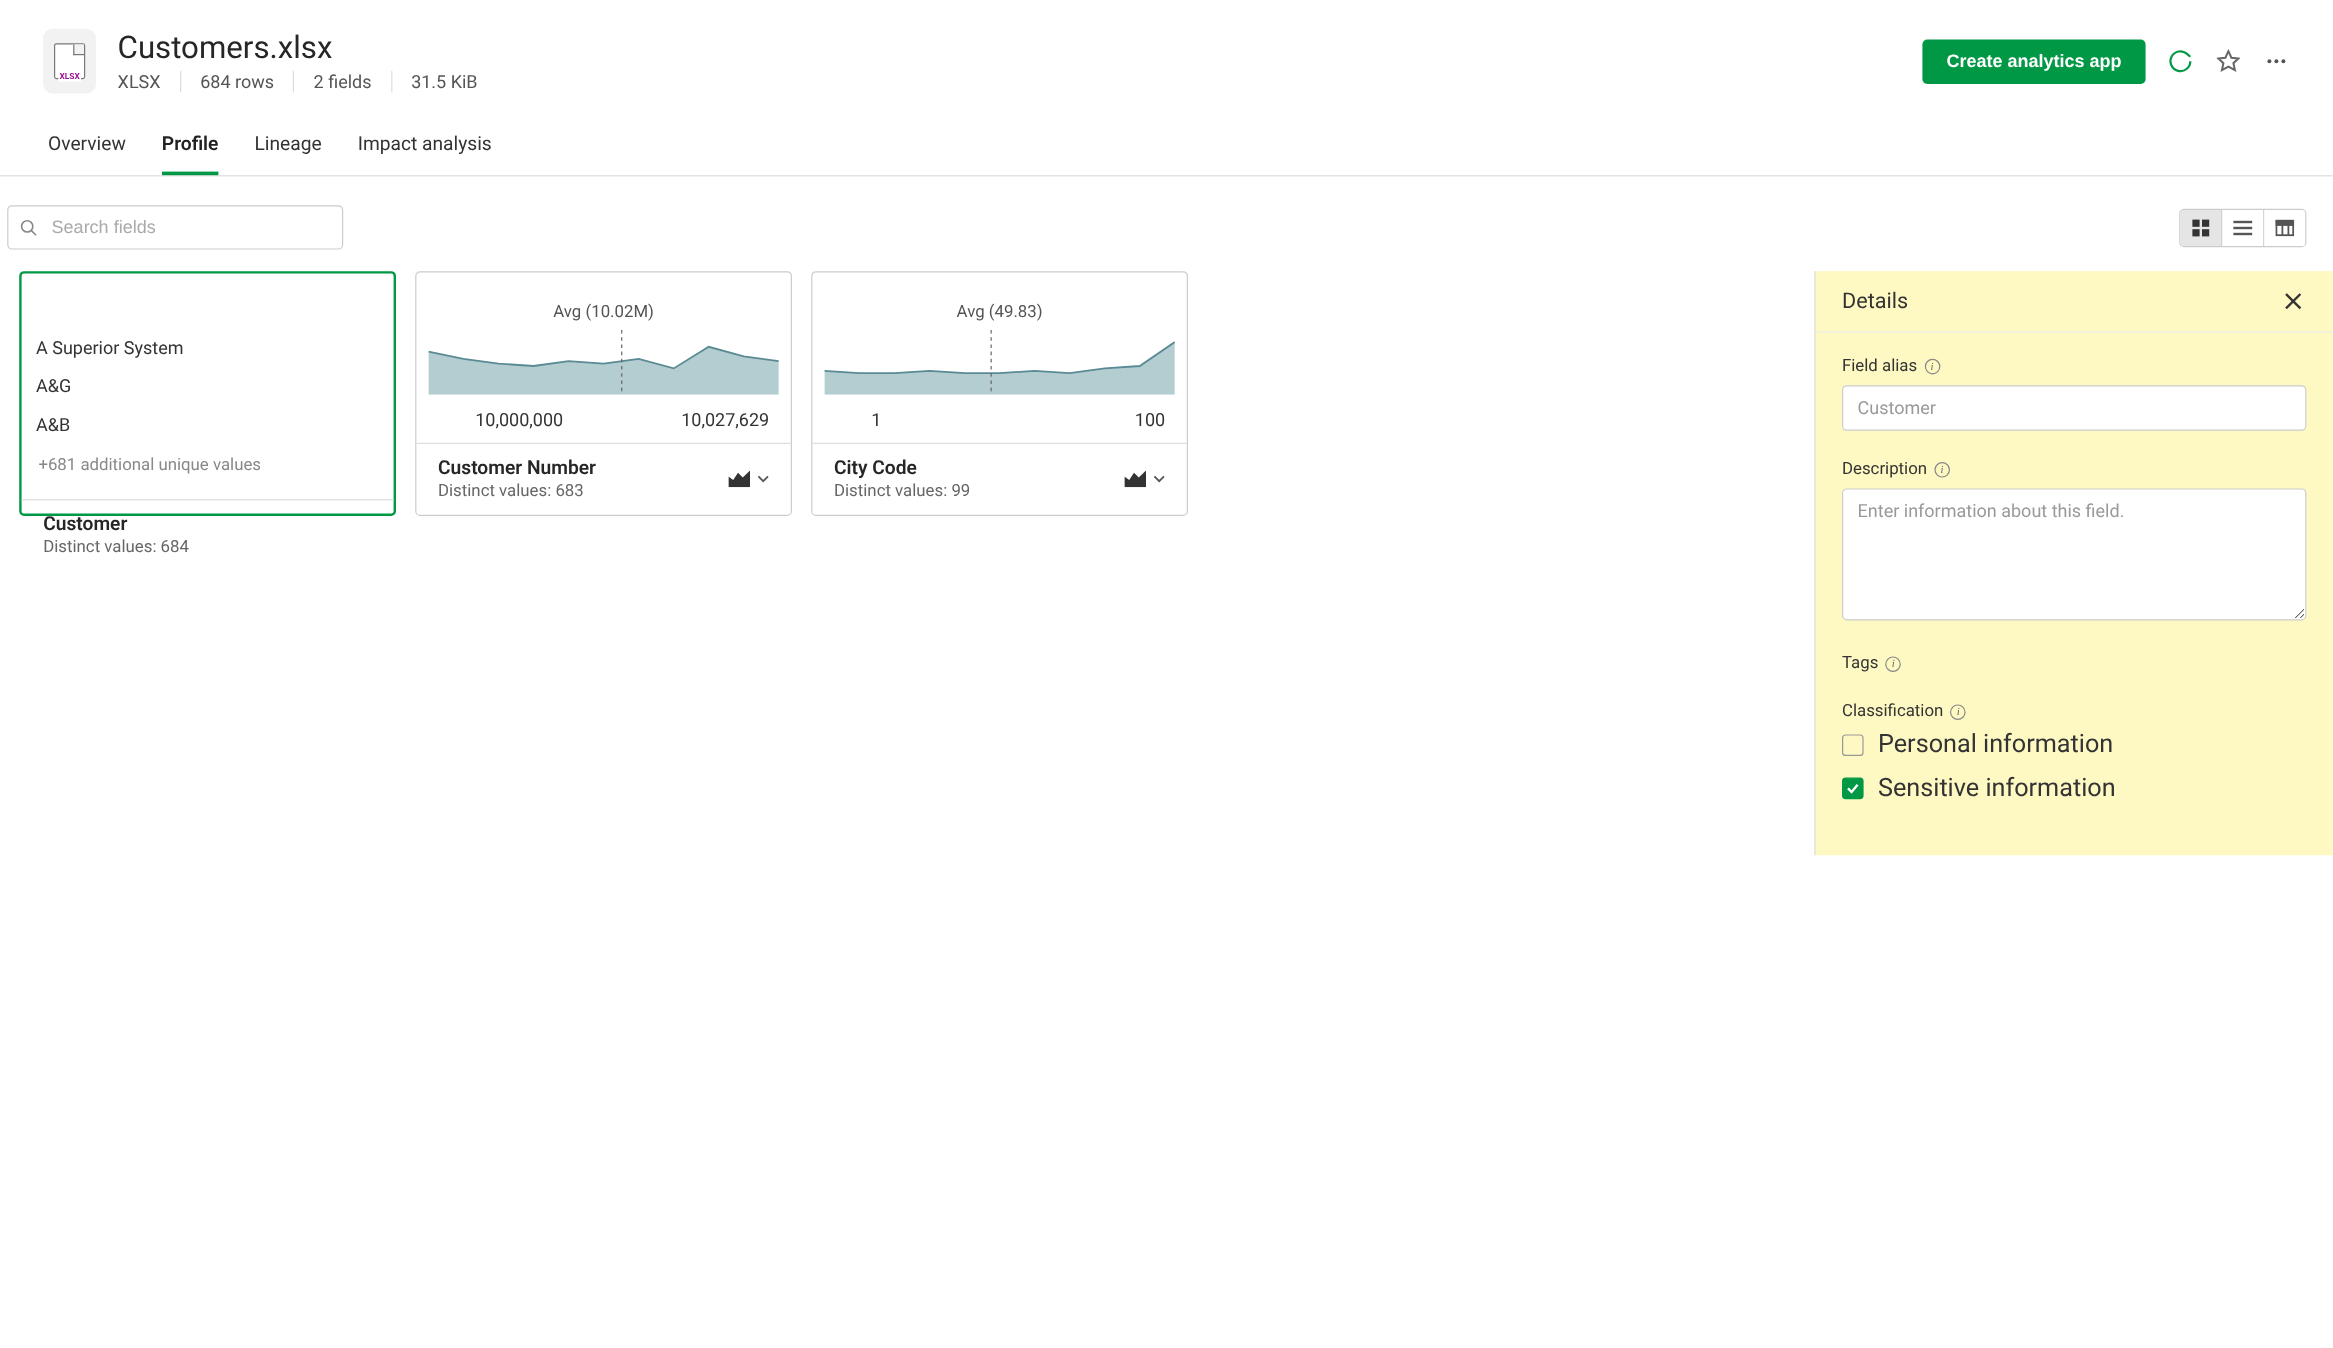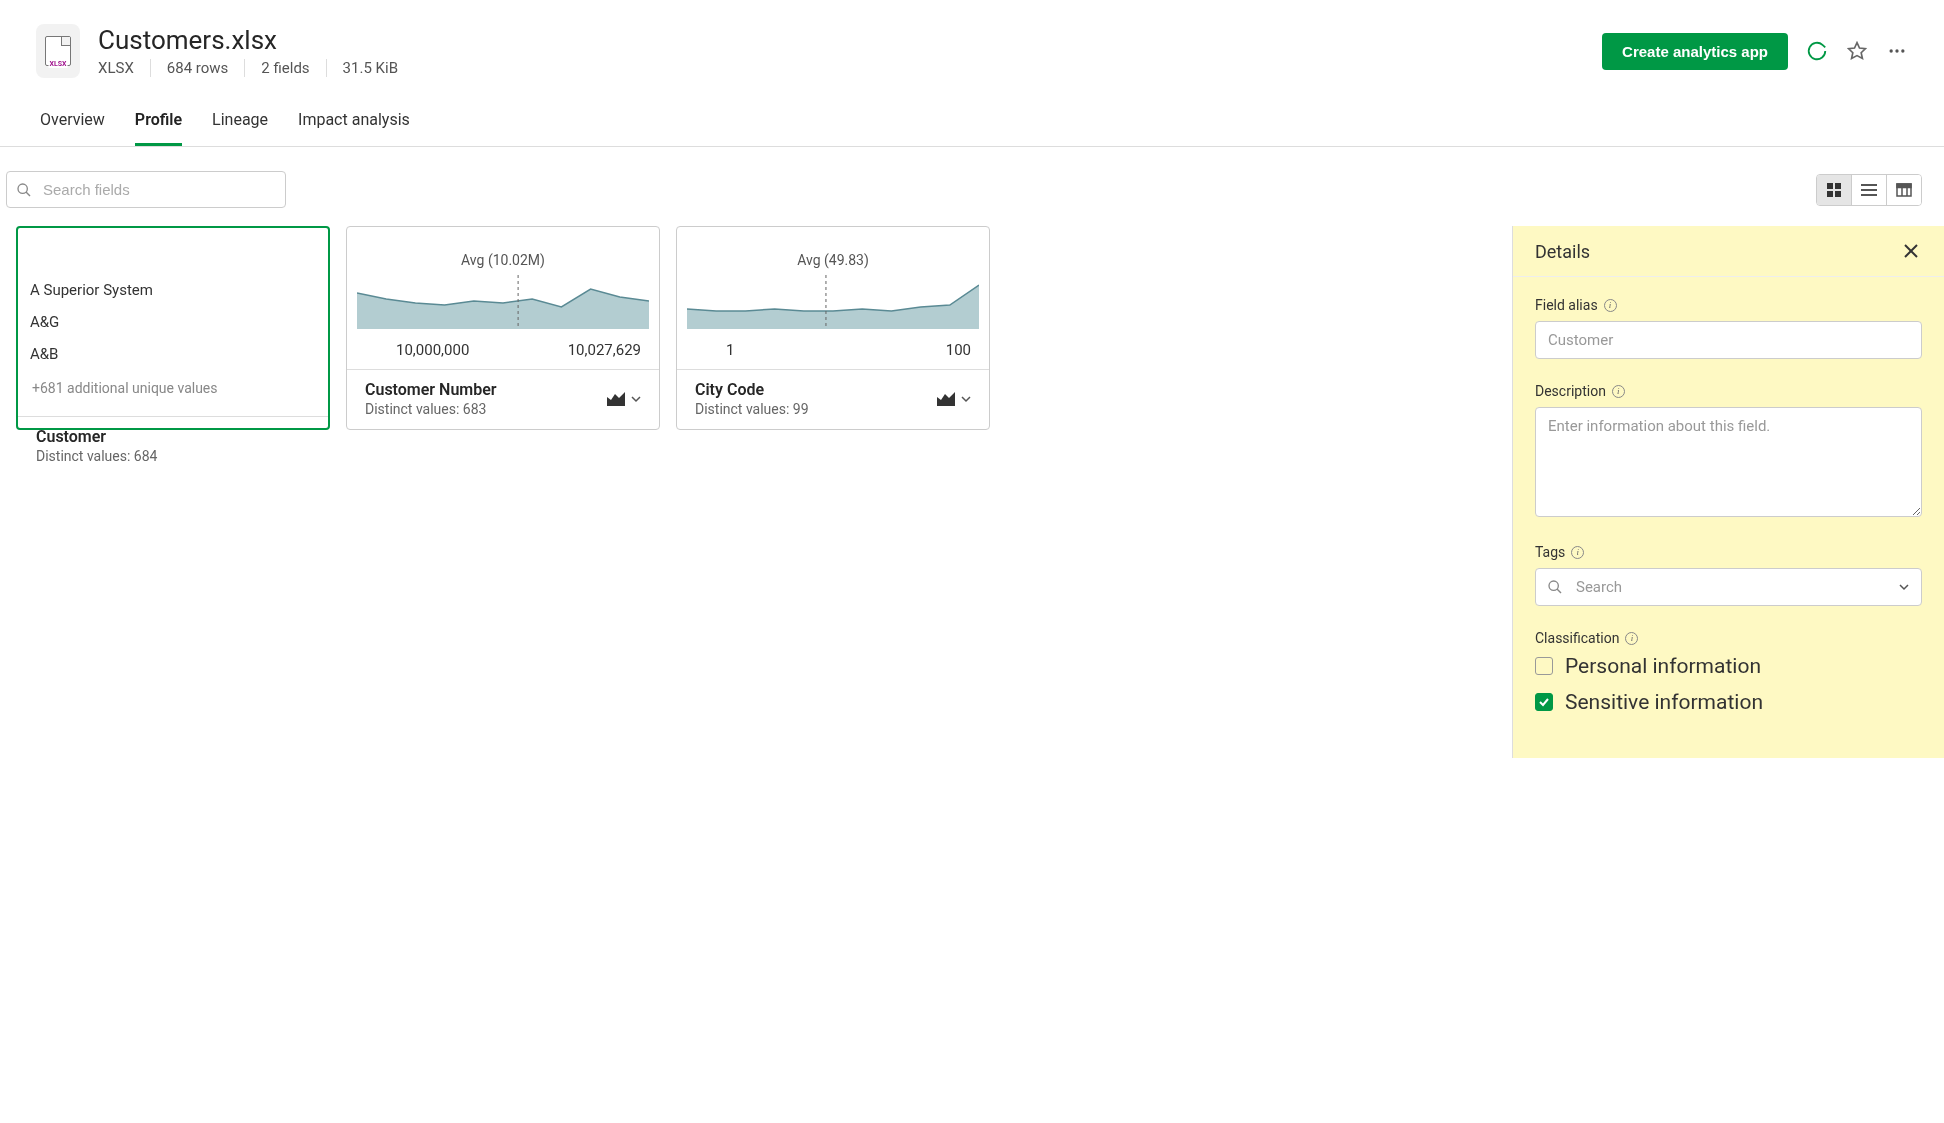--- a/index.html
+++ b/index.html
@@ -530,34 +530,20 @@
           <span>Description</span>
           <span class="info-icon">i</span>
         </div>
         <textarea class="form-textarea" placeholder="Enter information about this field." style=""></textarea>
       </div>
       <div class="form-group">
         <div class="form-label">
           <span>Tags</span>
           <span class="info-icon">i</span>
         </div>
-        <div class="tag-select">
-          <span class="tag-search-icon">
-            <svg width="16" height="16" viewBox="0 0 24 24" fill="none" stroke="#888" stroke-width="2">
-                <circle cx="10" cy="10" r="7"></circle>
-                <line x1="21" y1="21" x2="15" y2="15"></line>
-              </svg>
-          </span>
-          <input class="form-input" type="text" placeholder="Search" style="">
-          <span class="tag-chevron">
-            <svg width="12" height="12" viewBox="0 0 12 12">
-                <path d="M2 4 L6 8 L10 4" fill="none" stroke="#555" stroke-width="1.5"></path>
-              </svg>
-          </span>
-        </div>
       </div>
       <div class="form-group">
         <div class="form-label">
           <span>Classification</span>
           <span class="info-icon">i</span>
         </div>
         <div class="checkbox-row">
           <div class="checkbox"></div>
           <span class="checkbox-label">Personal information</span>
         </div>

